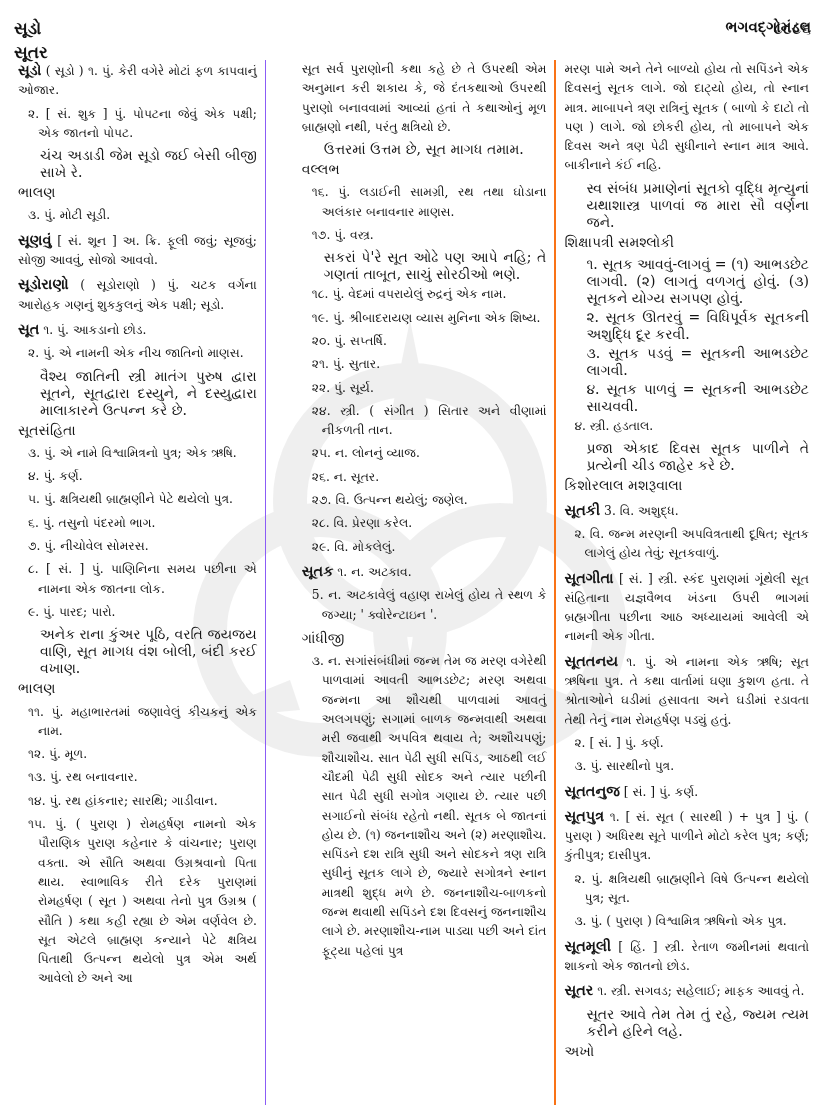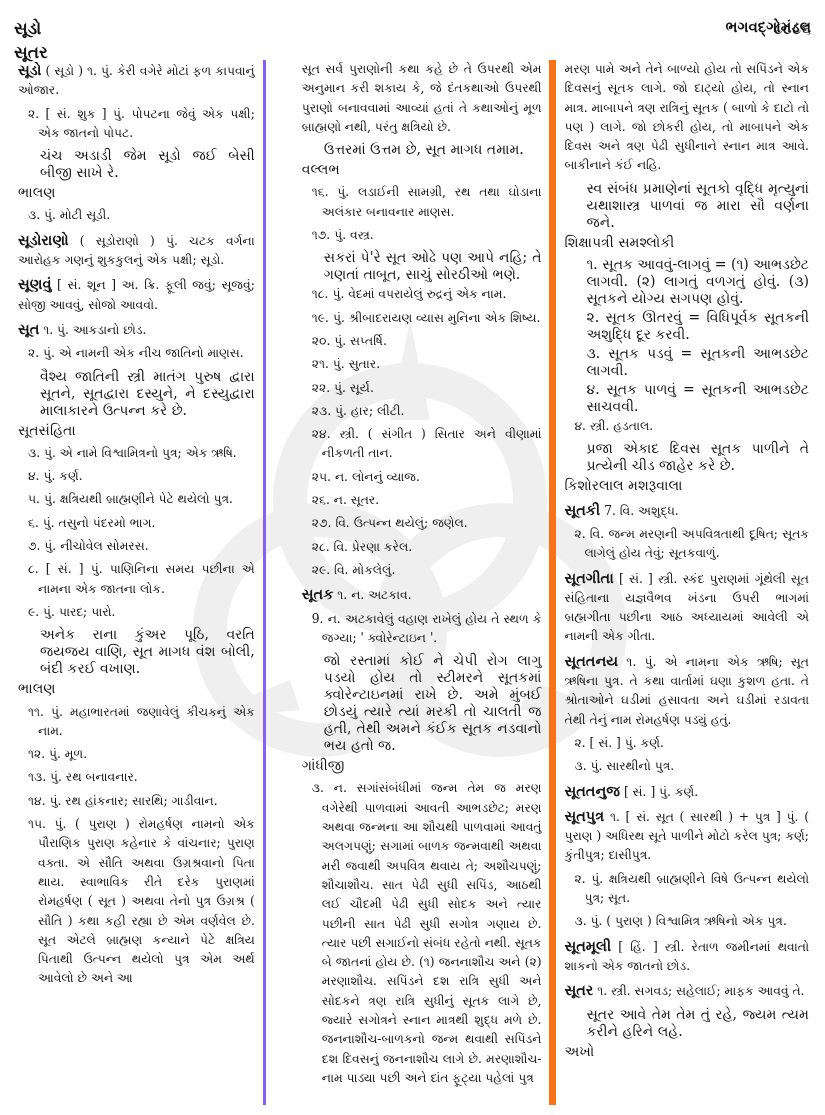--- a/index.html
+++ b/index.html
@@ -18,22 +18,22 @@
   .header .guide-first { position: absolute; left: 0; top: 4px; font-weight: bold; font-size: 17px; }
   .header .guide-last  { position: absolute; left: 0; top: 28px; font-weight: bold; font-size: 17px; }
   .header .title { position: absolute; left: 0; right: 0; text-align: right; top: 4px; font-weight: bold; font-size: 15px; }
   .header .page-num { position: absolute; right: 0; top: 4px; font-size: 17px; }
 
   .columns {
     position: absolute; top: 60px; left: 12px; width: 805px; height: 1045px;
     display: flex; z-index: 1;
   }
   .col { box-sizing: border-box; padding: 0 8px; font-size: 12.3px; line-height: 19.3px; }
-  .col1 { width: 263px; border-right: 3px solid #8b5cf6; padding-left: 6px; }
-  .col2 { width: 272px; border-right: 7px solid #f97316; margin-left: 28px; }
+  .col1 { width: 263px; border-right: 1px solid #8b5cf6; padding-left: 6px; }
+  .col2 { width: 272px; border-right: 2px solid #f97316; margin-left: 28px; }
   .col3 { width: 270px; }
 
   .entry { margin: 0 0 4px 0; text-align: justify; }
   .entry.cont { text-indent: 0; }
   .sense { padding-left: 10px; text-indent: -10px; margin: 0 0 4px 10px; text-align: justify; }
   .hw { font-weight: bold; font-size: 14.5px; }
   .quote { font-size: 14px; line-height: 17px; margin: 0 0 2px 22px; text-align: justify; }
   .src { font-size: 14px; font-weight: normal; text-align: left; margin: 0 0 4px 0; }
 </style>
 </head>
@@ -59,22 +59,22 @@
   <div class="page-num">૮૮૮૬</div>
 </div>
 
 <div class="columns">
   <div class="col col1" id="col-0">
       <div class="entry"><span class="hw">સૂડો</span> <span> ( સૂડો ) ૧. પું. કેરી વગેરે મોટાં ફળ કાપવાનું ઓજાર.</span></div>
       <div class="sense">૨. [ સં. શુક ] પું. પોપટના જેવું એક પક્ષી; એક જાતનો પોપટ.</div>
       <div class="quote">ચંચ અડાડી જેમ સૂડો જઈ બેસી બીજી સાખે રે.</div>
       <div class="src">ભાલણ</div>
       <div class="sense">૩. પું. મોટી સૂડી.</div>
+      <div class="entry"><span class="hw">સૂણવું</span> <span> [ સં. શૂન ] અ. ક્રિ. ફૂલી જવું; સૂજવું; સોજી આવવું, સોજો આવવો.</span></div>
       <div class="entry"><span class="hw">સૂડોરાણો</span> <span> ( સૂડોરાણો ) પું. ચટક વર્ગના આરોહક ગણનું શુકકુલનું એક પક્ષી; સૂડો.</span></div>
-      <div class="entry"><span class="hw">સૂણવું</span> <span> [ સં. શૂન ] અ. ક્રિ. ફૂલી જવું; સૂજવું; સોજી આવવું, સોજો આવવો.</span></div>
       <div class="entry"><span class="hw">સૂત</span> <span> ૧. પું. આકડાનો છોડ.</span></div>
       <div class="sense">૨. પું. એ નામની એક નીચ જાતિનો માણસ.</div>
       <div class="quote">વૈશ્ય જાતિની સ્ત્રી માતંગ પુરુષ દ્વારા સૂતને, સૂતદ્વારા દસ્યુને, ને દસ્યુદ્વારા માલાકારને ઉત્પન્ન કરે છે.</div>
       <div class="src">સૂતસંહિતા</div>
       <div class="sense">૩. પું. એ નામે વિશ્વામિત્રનો પુત્ર; એક ઋષિ.</div>
       <div class="sense">૪. પું. કર્ણ.</div>
       <div class="sense">૫. પું. ક્ષત્રિયથી બ્રાહ્મણીને પેટે થયેલો પુત્ર.</div>
       <div class="sense">૬. પું. તસુનો પંદરમો ભાગ.</div>
       <div class="sense">૭. પું. નીચોવેલ સોમરસ.</div>
       <div class="sense">૮. [ સં. ] પું. પાણિનિના સમય પછીના એ નામના એક જાતના લોક.</div>
@@ -92,45 +92,43 @@
       <div class="quote">ઉત્તરમાં ઉત્તમ છે, સૂત માગધ તમામ.</div>
       <div class="src">વલ્લભ</div>
       <div class="sense">૧૬. પું. લડાઈની સામગ્રી, રથ તથા ઘોડાના અલંકાર બનાવનાર માણસ.</div>
       <div class="sense">૧૭. પું. વસ્ત્ર.</div>
       <div class="quote">સકરાં પે'રે સૂત ઓઢે પણ આપે નહિ; તે ગણતાં તાબૂત, સાચું સોરઠીઓ ભણે.</div>
       <div class="sense">૧૮. પું. વેદમાં વપરાયેલું રુદ્રનું એક નામ.</div>
       <div class="sense">૧૯. પું. શ્રીબાદરાયણ વ્યાસ મુનિના એક શિષ્ય.</div>
       <div class="sense">૨૦. પું. સપ્તર્ષિ.</div>
       <div class="sense">૨૧. પું. સુતાર.</div>
       <div class="sense">૨૨. પું. સૂર્ય.</div>
-      <div class="sense">૨૩. પું. હાર; લીટી.</div>
       <div class="sense">૨૪. સ્ત્રી. ( સંગીત ) સિતાર અને વીણામાં નીકળતી તાન.</div>
       <div class="sense">૨૫. ન. લોનનું વ્યાજ.</div>
       <div class="sense">૨૬. ન. સૂતર.</div>
       <div class="sense">૨૭. વિ. ઉત્પન્ન થયેલું; જણેલ.</div>
       <div class="sense">૨૮. વિ. પ્રેરણા કરેલ.</div>
       <div class="sense">૨૯. વિ. મોકલેલું.</div>
       <div class="entry"><span class="hw">સૂતક</span> <span> ૧. ન. અટકાવ.</span></div>
-      <div class="sense">9. ન. અટકાવેલું વહાણ રાખેલું હોય તે સ્થળ કે જગ્યા; ' ક્વોરેન્ટાઇન '.</div>
-      <div class="quote">જો રસ્તામાં કોઈ ને ચેપી રોગ લાગુ પડયો હોય તો સ્ટીમરને સૂતકમાં ક્વોરેન્ટાઇનમાં રાખે છે. અમે મુંબઈ છોડયું ત્યારે ત્યાં મરકી તો ચાલતી જ હતી, તેથી અમને કંઈક સૂતક નડવાનો ભય હતો જ.</div>
+      <div class="sense">5. ન. અટકાવેલું વહાણ રાખેલું હોય તે સ્થળ કે જગ્યા; ' ક્વોરેન્ટાઇન '.</div>
       <div class="src">ગાંધીજી</div>
       <div class="sense">૩. ન. સગાંસંબંધીમાં જન્મ તેમ જ મરણ વગેરેથી પાળવામાં આવતી આભડછેટ; મરણ અથવા જન્મના આ શૌચથી પાળવામાં આવતું અલગપણું; સગામાં બાળક જન્મવાથી અથવા મરી જવાથી અપવિત્ર થવાય તે; અશૌચપણું; શૌચાશૌચ. સાત પેઢી સુધી સપિંડ, આઠથી લઈ ચૌદમી પેઢી સુધી સોદક અને ત્યાર પછીની સાત પેઢી સુધી સગોત્ર ગણાય છે. ત્યાર પછી સગાઈનો સંબંધ રહેતો નથી. સૂતક બે જાતનાં હોય છે. (૧) જનનાશૌચ અને (૨) મરણાશૌચ. સપિંડને દશ રાત્રિ સુધી અને સોદકને ત્રણ રાત્રિ સુધીનું સૂતક લાગે છે, જ્યારે સગોત્રને સ્નાન માત્રથી શુદ્ધ મળે છે. જનનાશૌચ-બાળકનો જન્મ થવાથી સપિંડને દશ દિવસનું જનનાશૌચ લાગે છે. મરણાશૌચ-નામ પાડ્યા પછી અને દાંત ફૂટ્યા પહેલાં પુત્ર</div>
     </div>
   <div class="col col3" id="col-2">
       <div class="entry cont">મરણ પામે અને તેને બાળ્યો હોય તો સપિંડને એક દિવસનું સૂતક લાગે. જો દાટ્યો હોય, તો સ્નાન માત્ર. માબાપને ત્રણ રાત્રિનું સૂતક ( બાળો કે દાટો તો પણ ) લાગે. જો છોકરી હોય, તો માબાપને એક દિવસ અને ત્રણ પેઢી સુધીનાને સ્નાન માત્ર આવે. બાકીનાને કંઈ નહિ.</div>
       <div class="quote">સ્વ સંબંધ પ્રમાણેનાં સૂતકો વૃદ્ધિ મૃત્યુનાં યથાશાસ્ત્ર પાળવાં જ મારા સૌ વર્ણના જને.</div>
       <div class="src">શિક્ષાપત્રી સમશ્લોકી</div>
       <div class="quote">૧. સૂતક આવવું-લાગવું = (૧) આભડછેટ લાગવી. (૨) લાગતું વળગતું હોવું. (૩) સૂતકને યોગ્ય સગપણ હોવું.</div>
       <div class="quote">૨. સૂતક ઊતરવું = વિધિપૂર્વક સૂતકની અશુદ્ધિ દૂર કરવી.</div>
       <div class="quote">૩. સૂતક પડવું = સૂતકની આભડછેટ લાગવી.</div>
       <div class="quote">૪. સૂતક પાળવું = સૂતકની આભડછેટ સાચવવી.</div>
       <div class="sense">૪. સ્ત્રી. હડતાલ.</div>
       <div class="quote">પ્રજા એકાદ દિવસ સૂતક પાળીને તે પ્રત્યેની ચીડ જાહેર કરે છે.</div>
       <div class="src">કિશોરલાલ મશરૂવાલા</div>
-      <div class="entry"><span class="hw">સૂતકી</span> <span> 7. વિ. અશુદ્ધ.</span></div>
+      <div class="entry"><span class="hw">સૂતકી</span> <span> 3. વિ. અશુદ્ધ.</span></div>
       <div class="sense">૨. વિ. જન્મ મરણની અપવિત્રતાથી દૂષિત; સૂતક લાગેલું હોય તેવું; સૂતકવાળું.</div>
       <div class="entry"><span class="hw">સૂતગીતા</span> <span> [ સં. ] સ્ત્રી. સ્કંદ પુરાણમાં ગૂંથેલી સૂત સંહિતાના યજ્ઞવૈભવ ખંડના ઉપરી ભાગમાં બ્રહ્મગીતા પછીના આઠ અધ્યાયમાં આવેલી એ નામની એક ગીતા.</span></div>
       <div class="entry"><span class="hw">સૂતતનય</span> <span> ૧. પું. એ નામના એક ઋષિ; સૂત ઋષિના પુત્ર. તે કથા વાર્તામાં ઘણા કુશળ હતા. તે શ્રોતાઓને ઘડીમાં હસાવતા અને ઘડીમાં રડાવતા તેથી તેનું નામ રોમહર્ષણ પડ્યું હતું.</span></div>
       <div class="sense">૨. [ સં. ] પું. કર્ણ.</div>
       <div class="sense">૩. પું. સારથીનો પુત્ર.</div>
       <div class="entry"><span class="hw">સૂતતનુજ</span> <span> [ સં. ] પું. કર્ણ.</span></div>
       <div class="entry"><span class="hw">સૂતપુત્ર</span> <span> ૧. [ સં. સૂત ( સારથી ) + પુત્ર ] પું. ( પુરાણ ) અધિરથ સૂતે પાળીને મોટો કરેલ પુત્ર; કર્ણ; કુંતીપુત્ર; દાસીપુત્ર.</span></div>
       <div class="sense">૨. પું. ક્ષત્રિયથી બ્રાહ્મણીને વિષે ઉત્પન્ન થયેલો પુત્ર; સૂત.</div>
       <div class="sense">૩. પું. ( પુરાણ ) વિશ્વામિત્ર ઋષિનો એક પુત્ર.</div>
       <div class="entry"><span class="hw">સૂતમૂલી</span> <span> [ હિં. ] સ્ત્રી. રેતાળ જમીનમાં થવાતો શાકનો એક જાતનો છોડ.</span></div>

